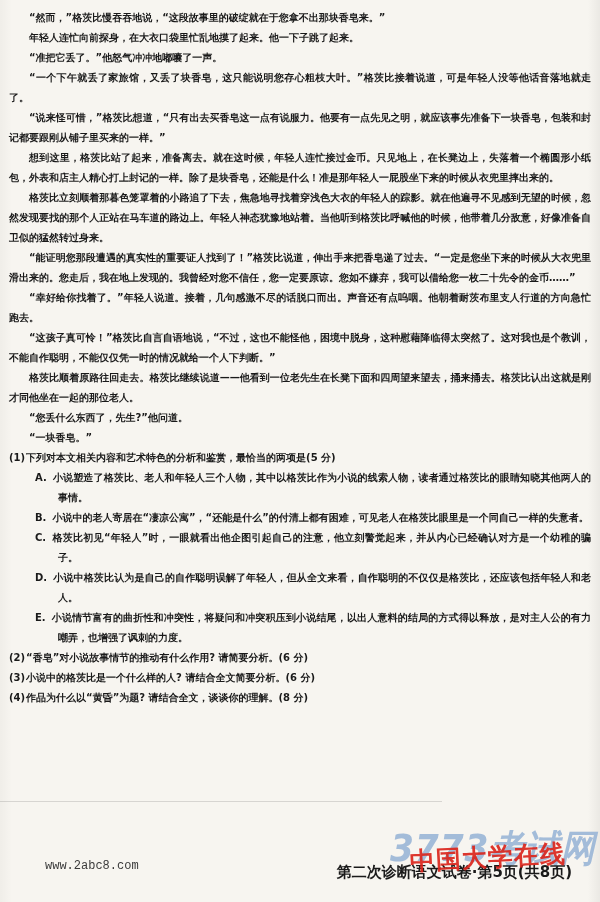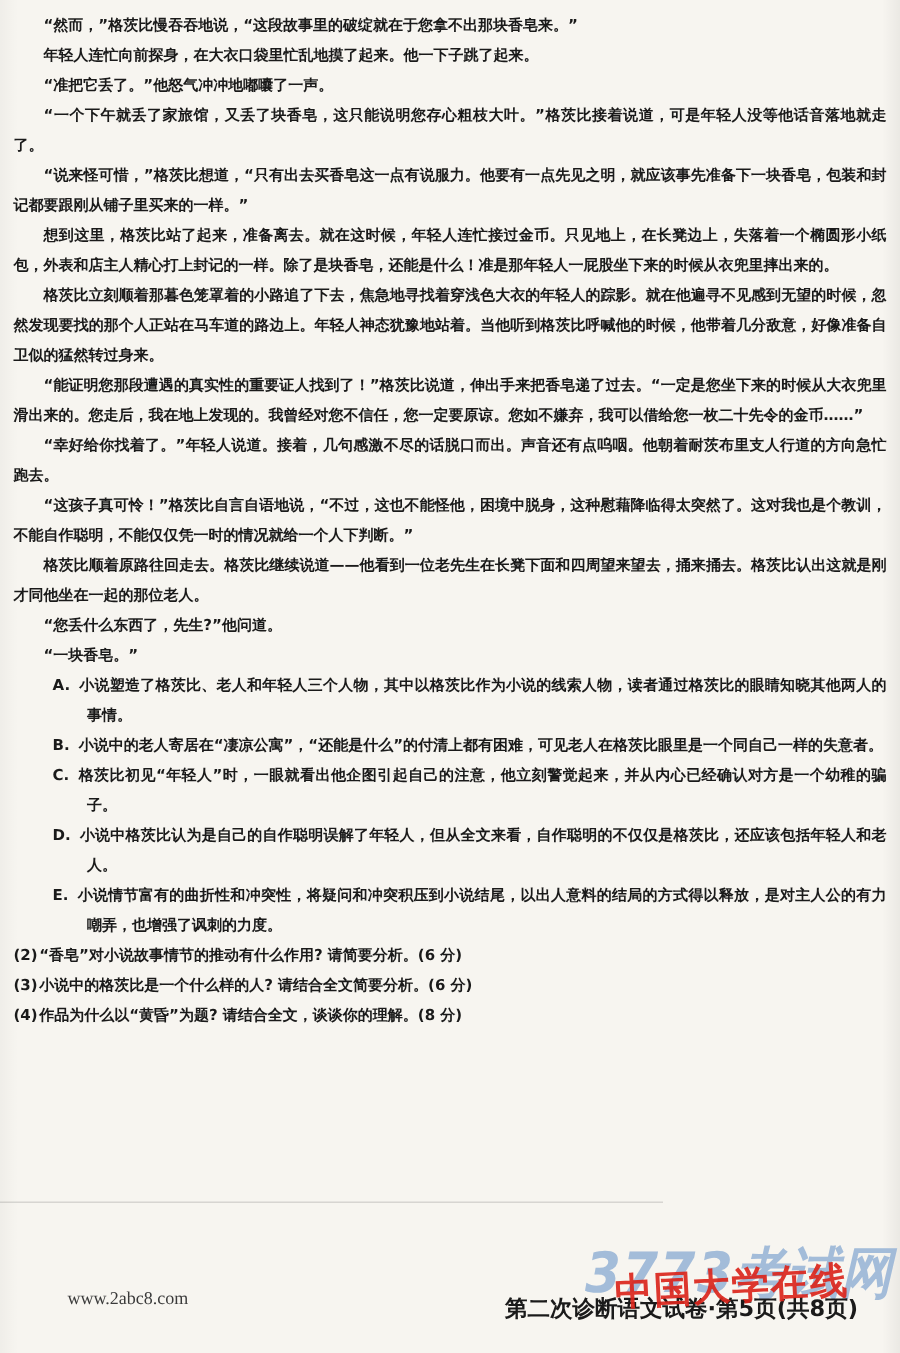--- a/index.html
+++ b/index.html
@@ -38,21 +38,21 @@
     position:absolute; left:409px; top:845px; z-index:3;
     font-size:25px; letter-spacing:1px; white-space:nowrap;
     color:rgba(218,37,28,0.92);
     transform:rotate(-3deg); transform-origin:left top;
   }
   .footer {
     position:absolute; left:45px; right:28px; bottom:20px; z-index:2;
     display:flex; justify-content:space-between; align-items:flex-end;
   }
   .footer-left {
-    font-family:Liberation Serif, serif; font-weight:400;
+    font-family:Liberation Mono, monospace; font-weight:400;
     font-size:12px; color:#3a3a3a; margin-bottom:9px;
   }
   .footer-right { font-size:15px; white-space:nowrap; }
 </style>
 </head>
 <body>
 
 <div class="scan-shade"></div>
 
 <div class="page">
@@ -66,20 +66,21 @@
     <p class="para">格茨比立刻顺着那暮色笼罩着的小路追了下去，焦急地寻找着穿浅色大衣的年轻人的踪影。就在他遍寻不见感到无望的时候，忽然发现要找的那个人正站在马车道的路边上。年轻人神态犹豫地站着。当他听到格茨比呼喊他的时候，他带着几分敌意，好像准备自卫似的猛然转过身来。</p>
     <p class="para">“能证明您那段遭遇的真实性的重要证人找到了！”格茨比说道，伸出手来把香皂递了过去。“一定是您坐下来的时候从大衣兜里滑出来的。您走后，我在地上发现的。我曾经对您不信任，您一定要原谅。您如不嫌弃，我可以借给您一枚二十先令的金币……”</p>
     <p class="para">“幸好给你找着了。”年轻人说道。接着，几句感激不尽的话脱口而出。声音还有点呜咽。他朝着耐茨布里支人行道的方向急忙跑去。</p>
     <p class="para">“这孩子真可怜！”格茨比自言自语地说，“不过，这也不能怪他，困境中脱身，这种慰藉降临得太突然了。这对我也是个教训，不能自作聪明，不能仅仅凭一时的情况就给一个人下判断。”</p>
     <p class="para">格茨比顺着原路往回走去。格茨比继续说道——他看到一位老先生在长凳下面和四周望来望去，捅来捅去。格茨比认出这就是刚才同他坐在一起的那位老人。</p>
     <p class="para">“您丢什么东西了，先生?”他问道。</p>
     <p class="para">“一块香皂。”</p>
   </div>
 
   <div>
+    <p class="qline"><span class="q-label">(1)</span><span>下列对本文相关内容和艺术特色的分析和鉴赏，最恰当的两项是(5 分)</span></p>
 
     <div class="option"><span class="opt-label">A.</span><span>小说塑造了格茨比、老人和年轻人三个人物，其中以格茨比作为小说的线索人物，读者通过格茨比的眼睛知晓其他两人的事情。</span></div>
     <div class="option"><span class="opt-label">B.</span><span>小说中的老人寄居在“凄凉公寓”，“还能是什么”的付清上都有困难，可见老人在格茨比眼里是一个同自己一样的失意者。</span></div>
     <div class="option"><span class="opt-label">C.</span><span>格茨比初见“年轻人”时，一眼就看出他企图引起自己的注意，他立刻警觉起来，并从内心已经确认对方是一个幼稚的骗子。</span></div>
     <div class="option"><span class="opt-label">D.</span><span>小说中格茨比认为是自己的自作聪明误解了年轻人，但从全文来看，自作聪明的不仅仅是格茨比，还应该包括年轻人和老人。</span></div>
     <div class="option"><span class="opt-label">E.</span><span>小说情节富有的曲折性和冲突性，将疑问和冲突积压到小说结尾，以出人意料的结局的方式得以释放，是对主人公的有力嘲弄，也增强了讽刺的力度。</span></div>
 
     <p class="qline"><span class="q-label">(2)</span><span>“香皂”对小说故事情节的推动有什么作用? 请简要分析。(6 分)</span></p>
     <p class="qline"><span class="q-label">(3)</span><span>小说中的格茨比是一个什么样的人? 请结合全文简要分析。(6 分)</span></p>
     <p class="qline"><span class="q-label">(4)</span><span>作品为什么以“黄昏”为题? 请结合全文，谈谈你的理解。(8 分)</span></p>

